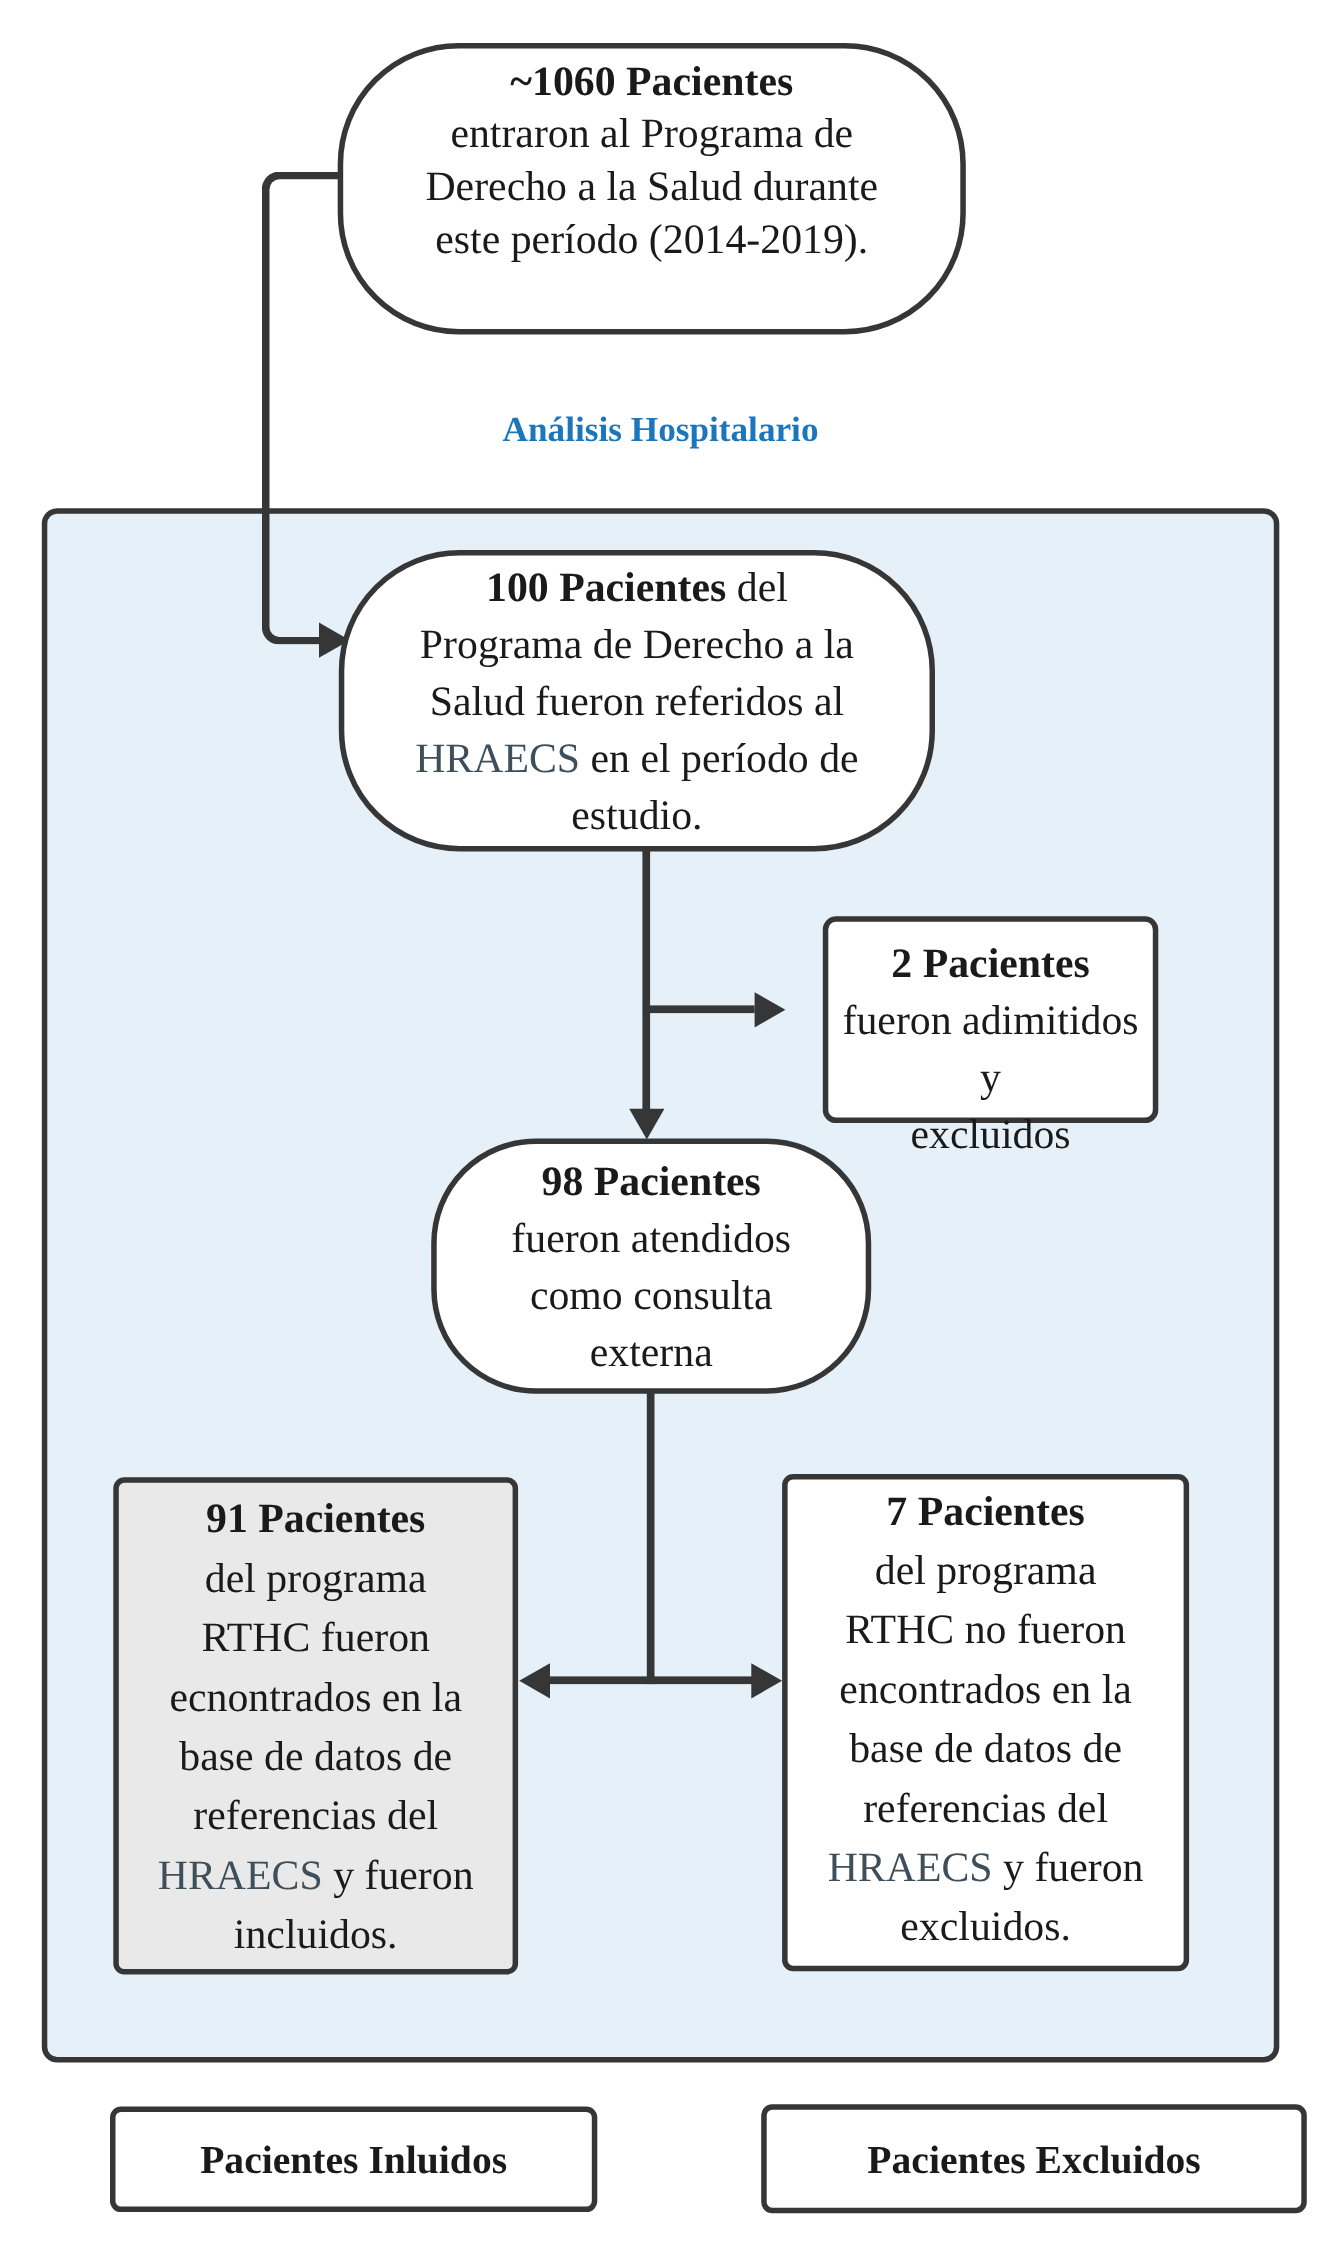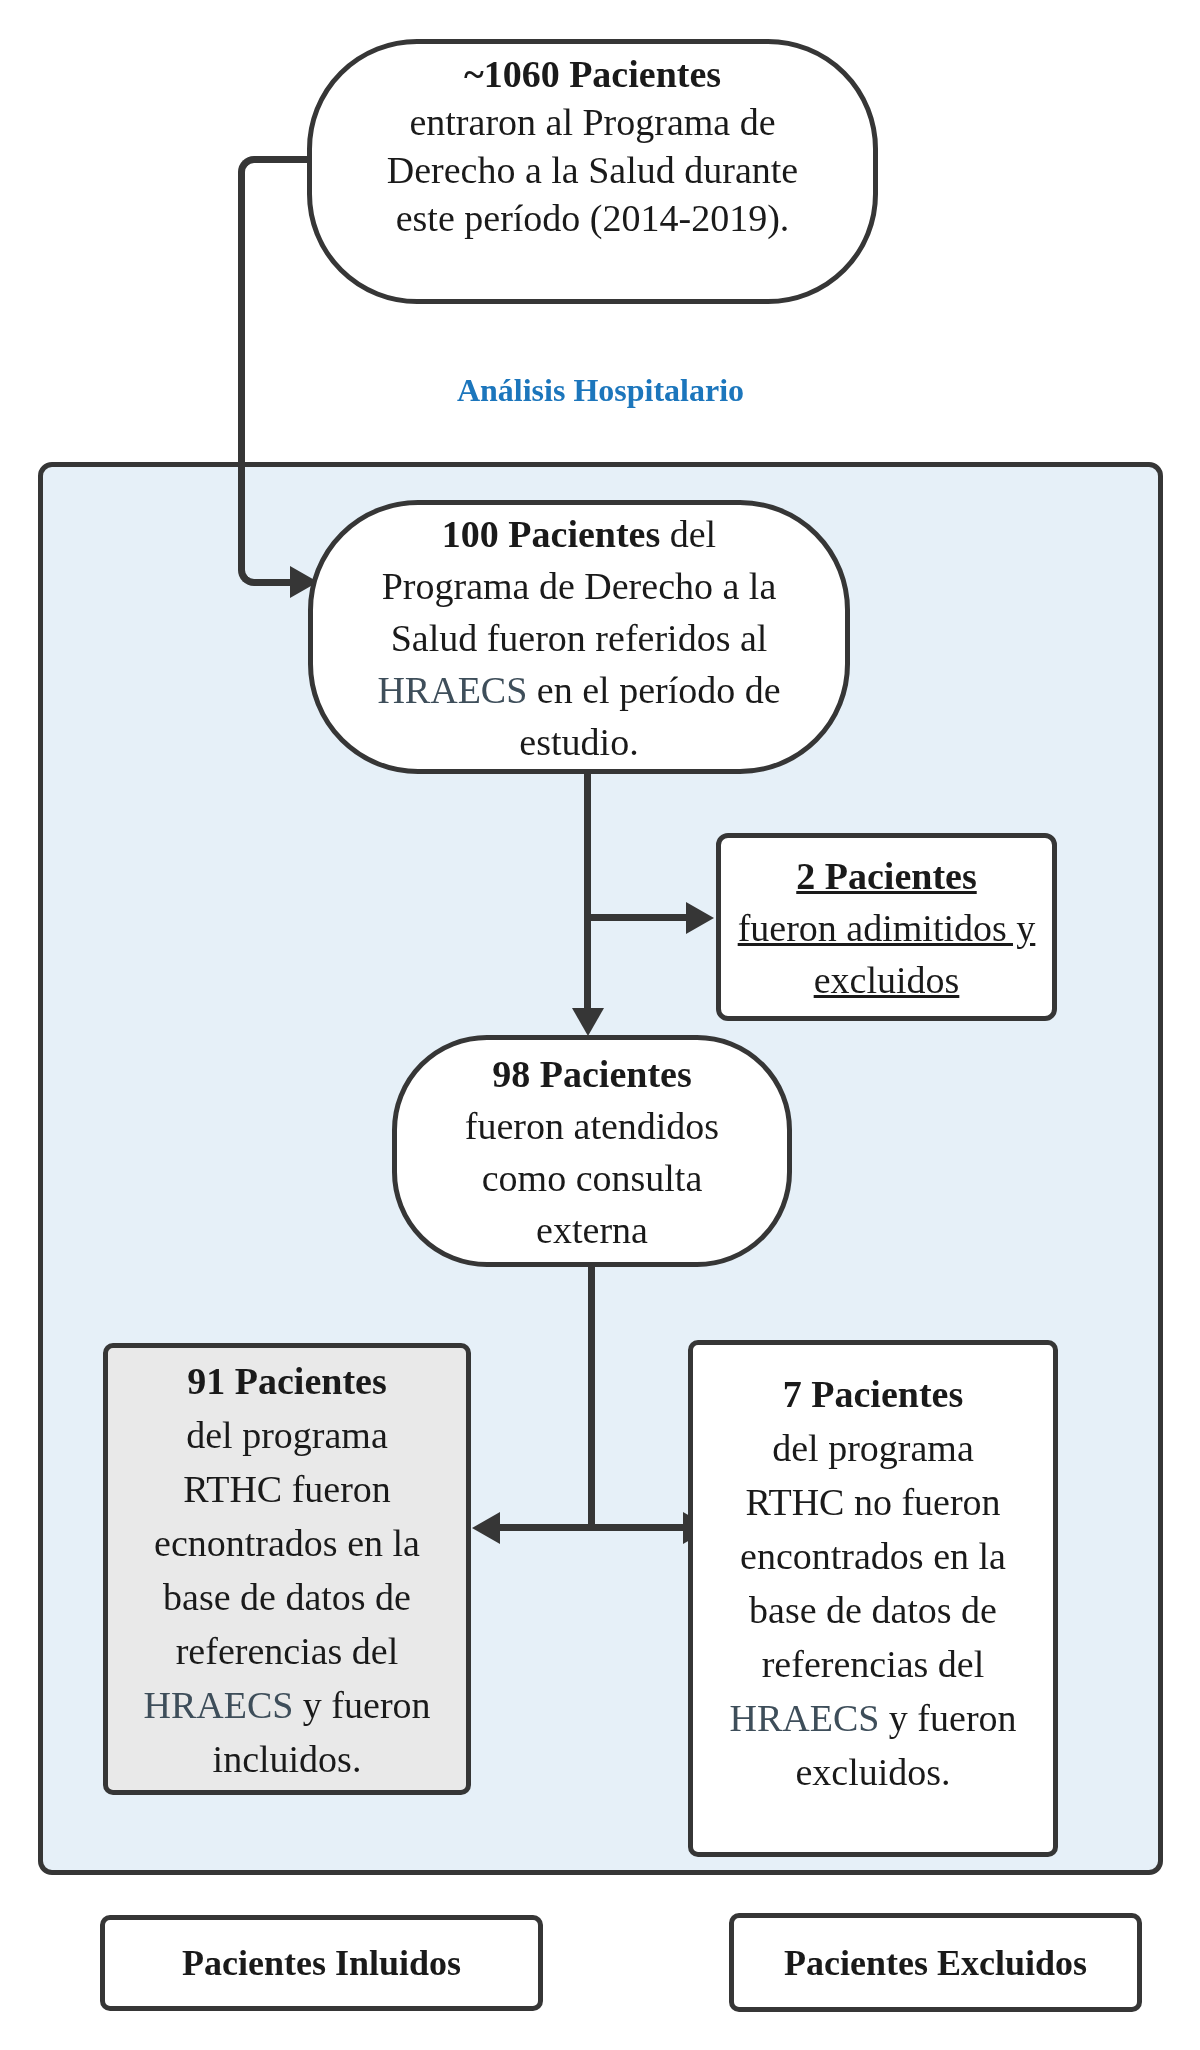--- a/index.html
+++ b/index.html
@@ -76,21 +76,21 @@
     <div><span class="hraecs">HRAECS</span><span> en el período de</span></div>
     <div>estudio.</div>
   </div>
 
   <div class="seg" style="left:584px;top:772px;width:7px;height:238px;"></div>
   <div class="tri tri-down" style="left:572px;top:1008px;"></div>
 
   <div class="seg" style="left:588px;top:914px;width:98px;height:7px;"></div>
   <div class="tri tri-right" style="left:686px;top:902px;"></div>
 
-  <div class="box rect txt" style="left:716px;top:833px;width:341px;height:188px;padding-top:12px;text-decoration:underline;">
+  <div class="box rect txt" style="left:748px;top:833px;width:305px;height:188px;padding-top:12px;">
     <div><b>2 Pacientes</b></div>
     <div>fueron adimitidos y</div>
     <div>excluidos</div>
   </div>
 
   <div class="box pill txt" style="left:392px;top:1035px;width:400px;height:232px;border-radius:95px;padding-top:8px;">
     <div><b>98 Pacientes</b></div>
     <div>fueron atendidos</div>
     <div>como consulta</div>
     <div>externa</div>
@@ -105,31 +105,31 @@
     <div><b>91 Pacientes</b></div>
     <div>del programa</div>
     <div>RTHC fueron</div>
     <div>ecnontrados en la</div>
     <div>base de datos de</div>
     <div>referencias del</div>
     <div><span class="hraecs">HRAECS</span><span> y fueron</span></div>
     <div>incluidos.</div>
   </div>
 
-  <div class="box rect txt-tall" style="left:688px;top:1340px;width:370px;height:517px;border-radius:10px;padding-top:22px;">
+  <div class="box rect txt-tall" style="left:711px;top:1340px;width:370px;height:452px;border-radius:10px;padding-top:2px;">
     <div><b>7 Pacientes</b></div>
     <div>del programa</div>
     <div>RTHC no fueron</div>
     <div>encontrados en la</div>
     <div>base de datos de</div>
     <div>referencias del</div>
     <div><span class="hraecs">HRAECS</span><span> y fueron</span></div>
     <div>excluidos.</div>
   </div>
 
   <div class="legend gray" style="left:100px;top:1915px;width:443px;height:96px;">
     <span>Pacientes Inluidos</span>
   </div>
-  <div class="legend" style="left:692px;top:1913px;width:413px;height:99px;margin-left:37px;">
+  <div class="legend" style="left:692px;top:1913px;width:496px;height:99px;">
     <span>Pacientes Excluidos</span>
   </div>
 
 </div>
 
 </body></html>

